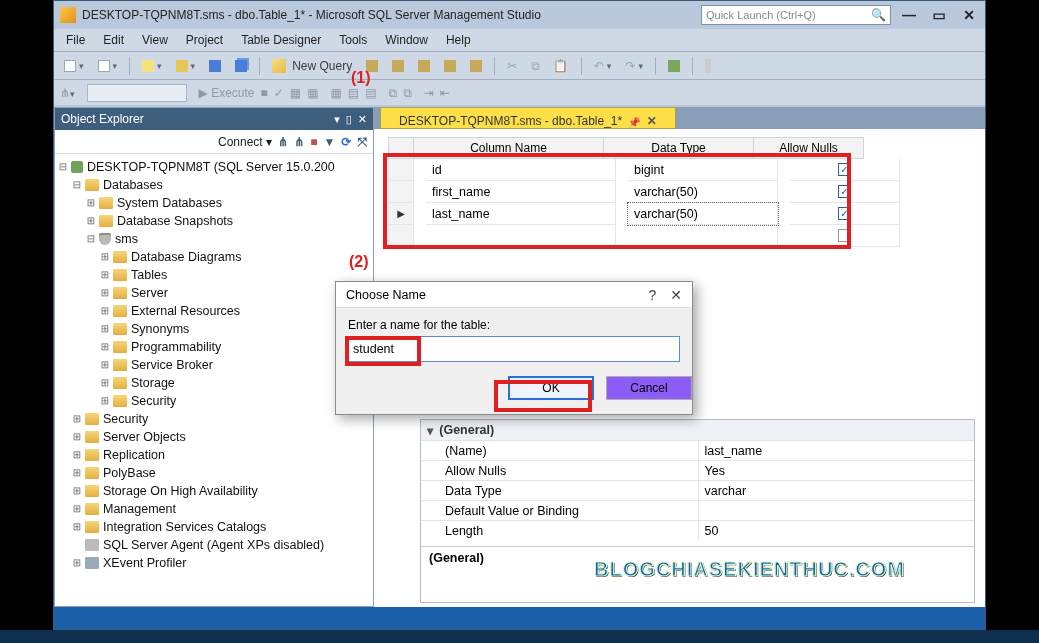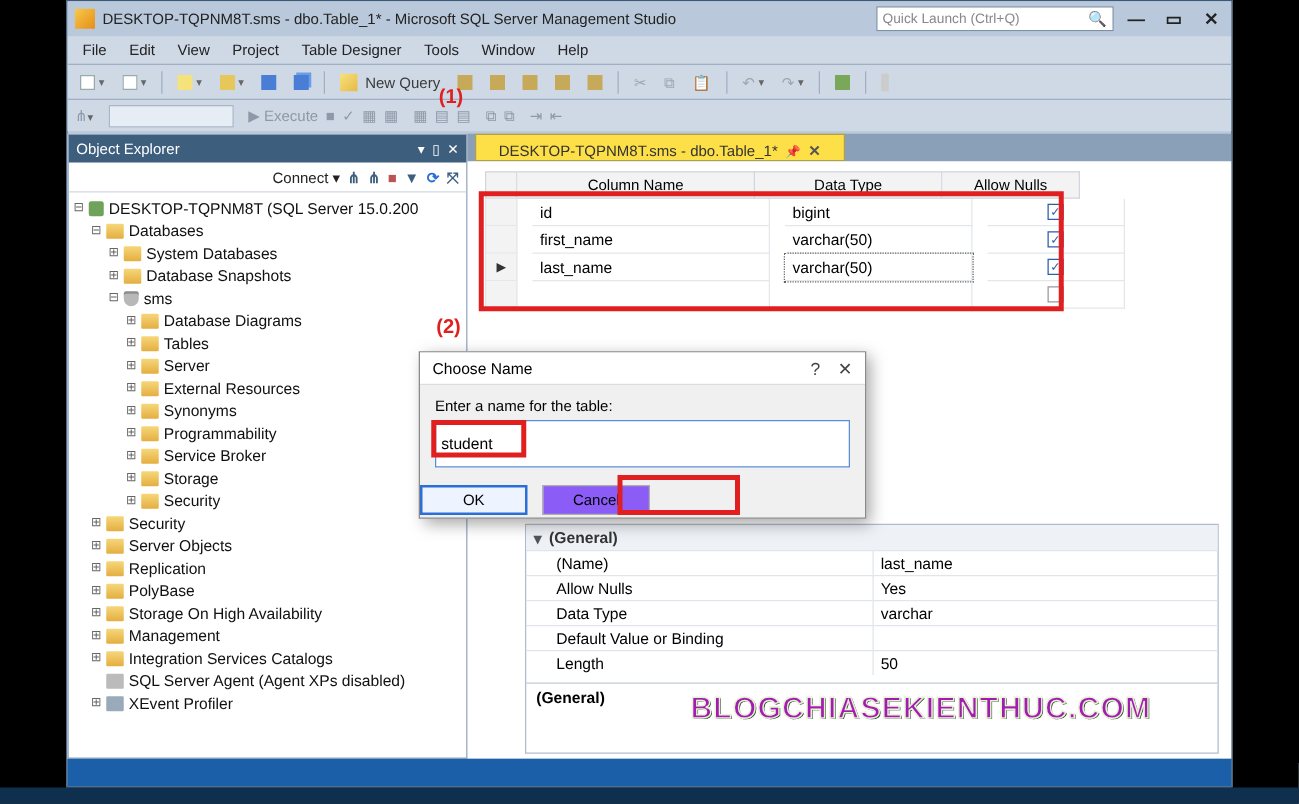--- a/index.html
+++ b/index.html
@@ -58,28 +58,28 @@
   .propgrid .prow div { border-top:1px solid #e0e5eb; padding-left:24px; display:flex; align-items:center;}
   .propgrid .prow div:last-child{ border-left:1px solid #e0e5eb; padding-left:6px;}
   .propgrid .foot { position:absolute; bottom:0; left:0; right:0; height:56px; border-top:1px solid #c5ccd6; padding:4px 8px; font-weight:bold;}
   .modal { position:absolute; left:335px; top:281px; width:358px; height:134px; background:#f0f0f0; border:1px solid #8a8a8a; box-shadow:4px 4px 12px rgba(0,0,0,.35); z-index:50; }
   .modal .mtitle { height:26px; display:flex; align-items:center; padding:0 10px; font-size:12.5px; background:#fff; border-bottom:1px solid #ddd;}
   .modal .mtitle .spacer{flex:1;}
   .modal .mtitle .help{ font-size:14px; color:#444; margin-right:14px;}
   .modal .mtitle .x { font-size:14px; color:#444; }
   .modal .lbl { font-size:12px; margin:10px 12px 4px 12px; }
   .modal .tin { margin:0 12px; }
-  .modal .tin input { width:100%; height:38px; border:1px solid #5b8dd6; padding:0 4px; font-size:12.5px; outline:none;}
-  .modal .btns { display:flex; justify-content:flex-start; gap:12px; margin-top:14px;}
+  .modal .tin input { width:100%; height:26px; border:1px solid #5b8dd6; padding:0 4px; font-size:12.5px; outline:none;}
+  .modal .btns { display:flex; justify-content:flex-end; gap:12px; margin-top:14px;}
   .modal .btns button { width:86px; height:24px; font-size:12px; background:#8b5cf6; border:1px solid #adadad;}
   .modal .btns .ok { border:2px solid #2a6fd6; background:#eef4ff;}
   .redbox2 { position:absolute; border:4px solid #e02020; left:345px; top:336px; width:76px; height:30px; z-index:60; pointer-events:none;}
   .redbox3 { position:absolute; border:4px solid #e02020; left:494px; top:380px; width:98px; height:32px; z-index:60; pointer-events:none;}
   .statusbar { position:absolute; left:0; right:0; bottom:0; height:22px; background:#1a5fa8; }
-  .watermark { position:absolute; right:64px; bottom:48px; font-size:24px; font-weight:900; letter-spacing:1px; color:#a21caf; -webkit-text-stroke:1.2px #e8f0d8; text-shadow:1px 1px 0 #0a3a0a; z-index:40;}
+  .watermark { position:absolute; right:80px; bottom:48px; font-size:20px; font-weight:900; letter-spacing:1px; color:#0369a1; -webkit-text-stroke:1.2px #e8f0d8; text-shadow:1px 1px 0 #0a3a0a; z-index:40;}
   .taskbar { position:absolute; left:0; right:0; bottom:0; height:13px; background:#0f2f4f; }
   .ico-sq { display:inline-block; width:12px; height:12px; background:#7a8da3; vertical-align:middle;}
   .ico-dn { font-size:9px; color:#666; vertical-align:middle;}
   .nqico { display:inline-block; width:14px; height:14px; background:linear-gradient(135deg,#f6e27a,#e6b94a); margin-right:3px; vertical-align:middle;}
 </style>
 </head>
 <body>
 
 <div class="frame">
 

